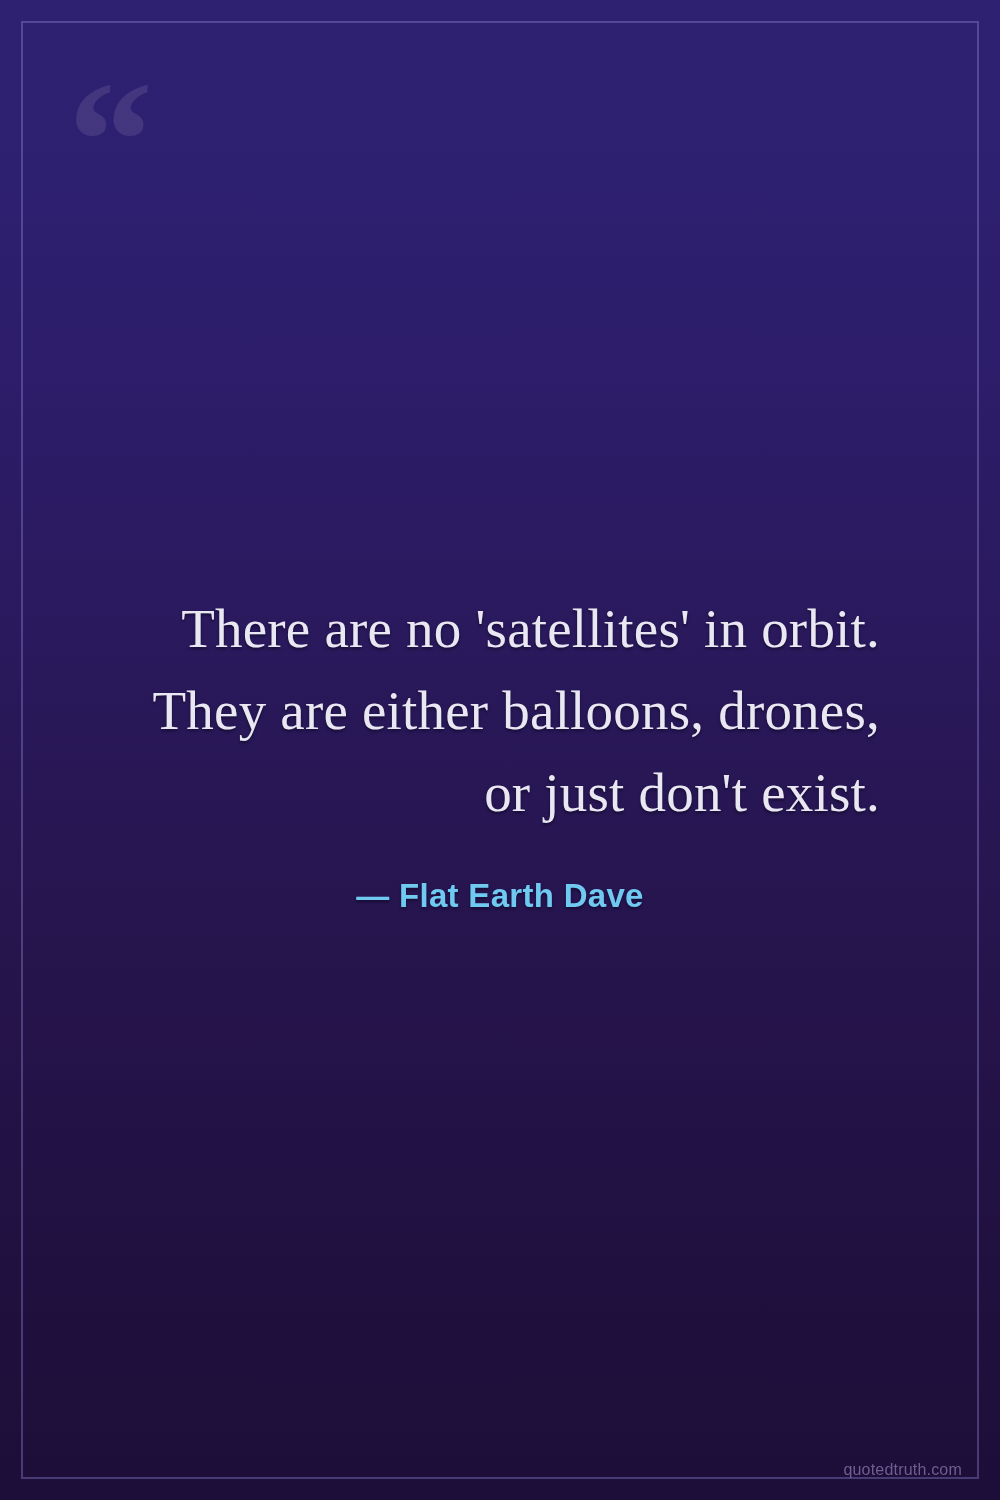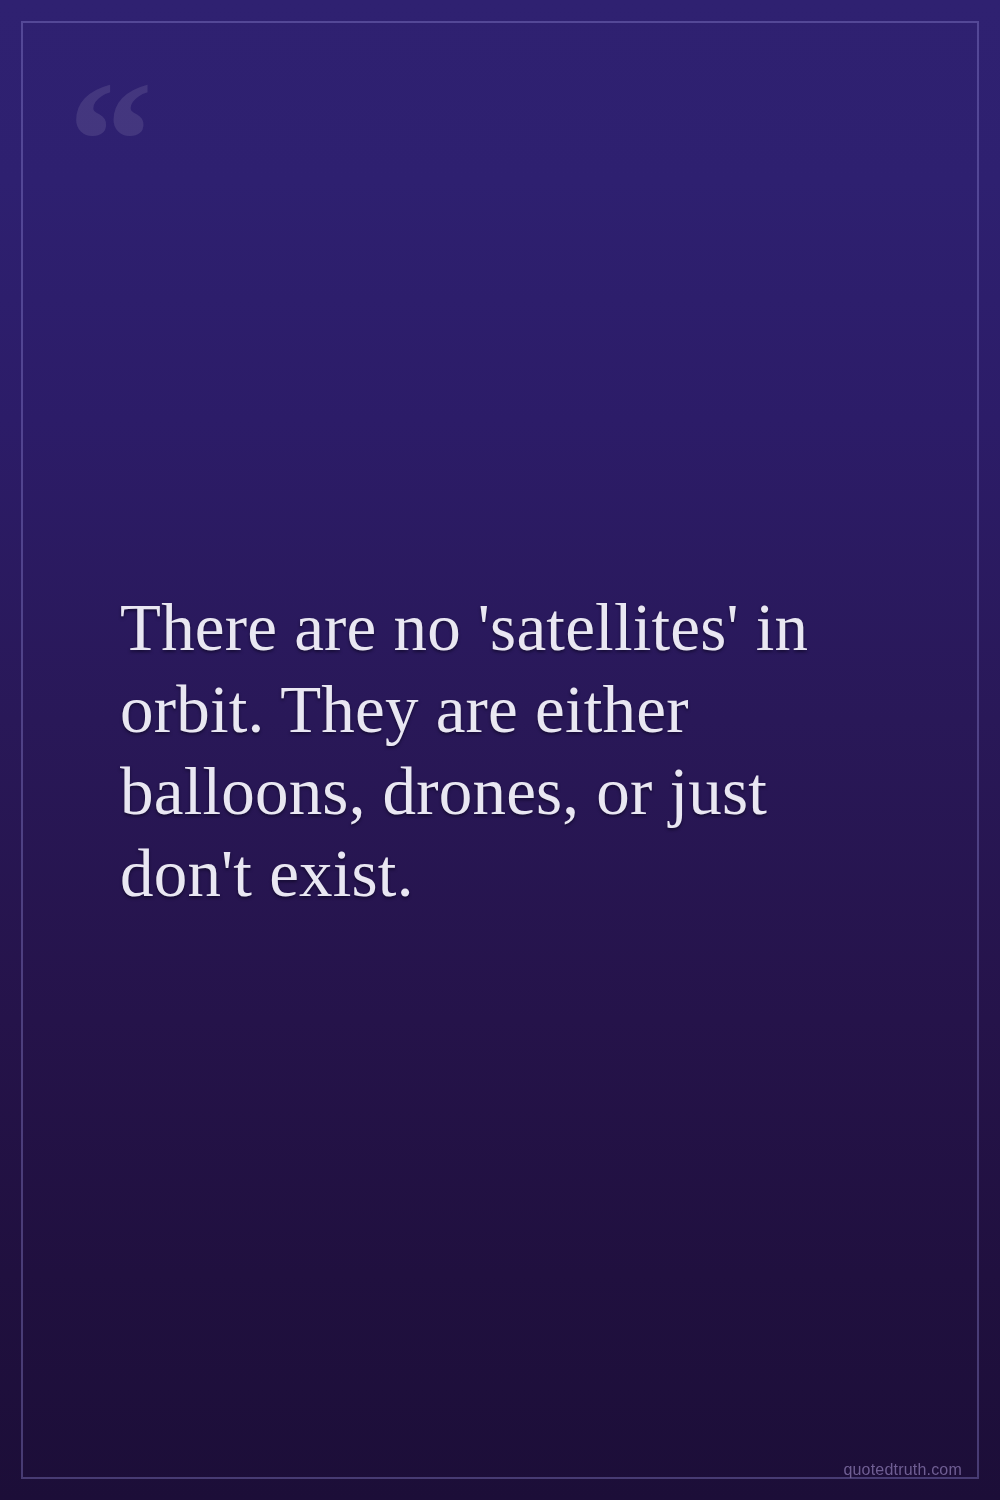--- a/index.html
+++ b/index.html
@@ -64,24 +64,24 @@
     align-items: center;
     justify-content: center;
     padding: 0 78px;
     box-sizing: border-box;
   }
 
   .quote-text {
     margin: 4px;
     width: 100%;
     max-width: 760px;
-    text-align: left;
+    text-align: right;
     font-family: "Liberation Serif", serif;
     font-weight: 400;
-    font-size: 67px;
+    font-size: 55px;
     line-height: 82px;
     letter-spacing: 0.2px;
     color: #E9E7F2;
     text-shadow: 0 2px 3px rgba(8, 4, 26, 0.55);
   }
 
   .attribution {
     margin: 38px 0 0 0;
     text-align: center;
     font-family: "Liberation Sans", sans-serif;
@@ -114,18 +114,22 @@
 <div class="canvas">
 
   <div class="frame"></div>
 
   <div class="quote-mark">“</div>
 
   <div class="content">
 
     <blockquote class="quote-text">There are no 'satellites' in orbit. They are either balloons, drones, or just don't exist.</blockquote>
 
+    <div class="attribution">
+      <span class="dash">—</span>
+      <span>Flat Earth Dave</span>
+    </div>
 
   </div>
 
   <div class="watermark">quotedtruth.com</div>
 
 </div>
 
 </body></html>

